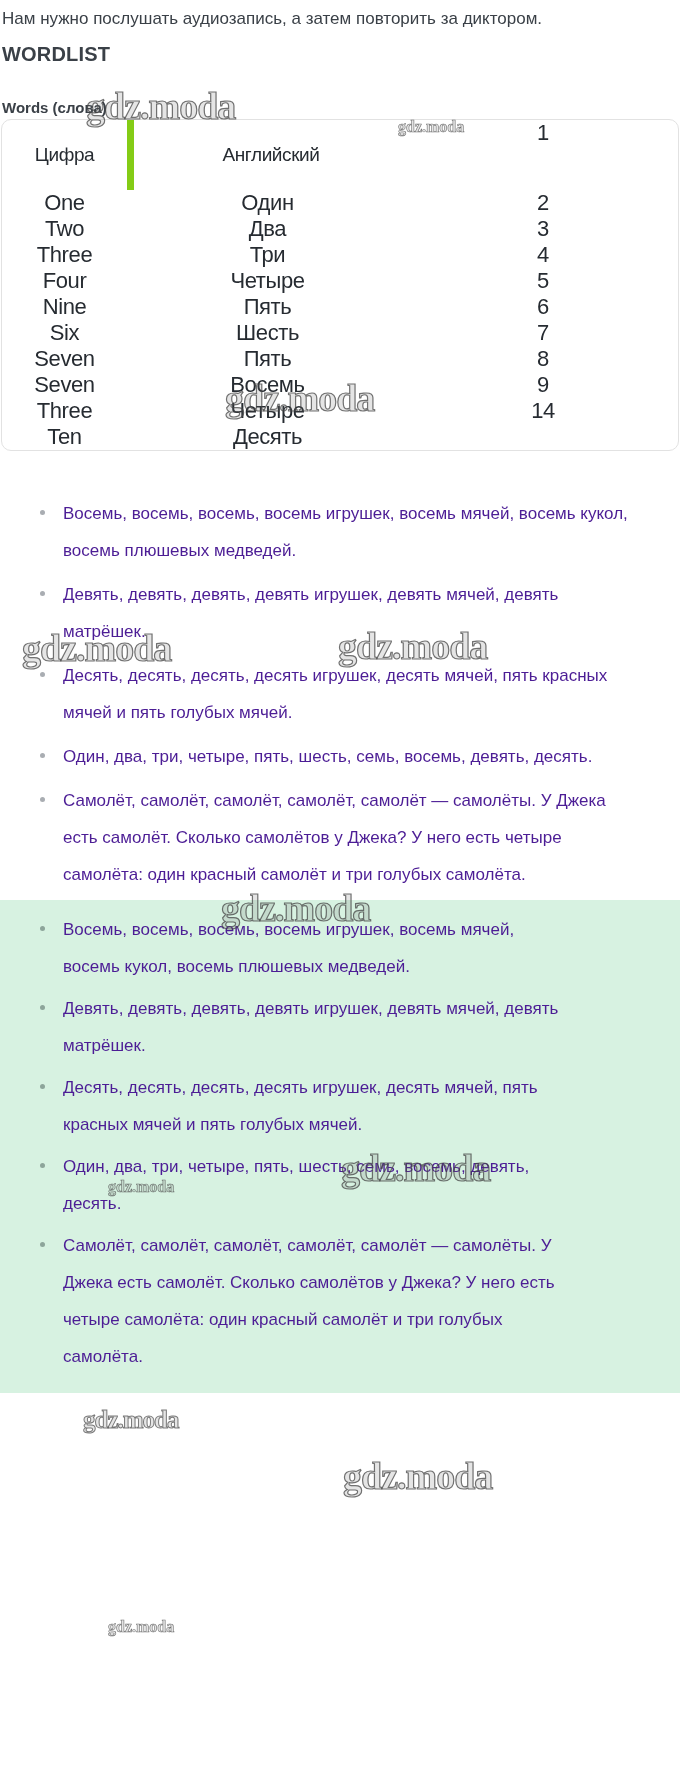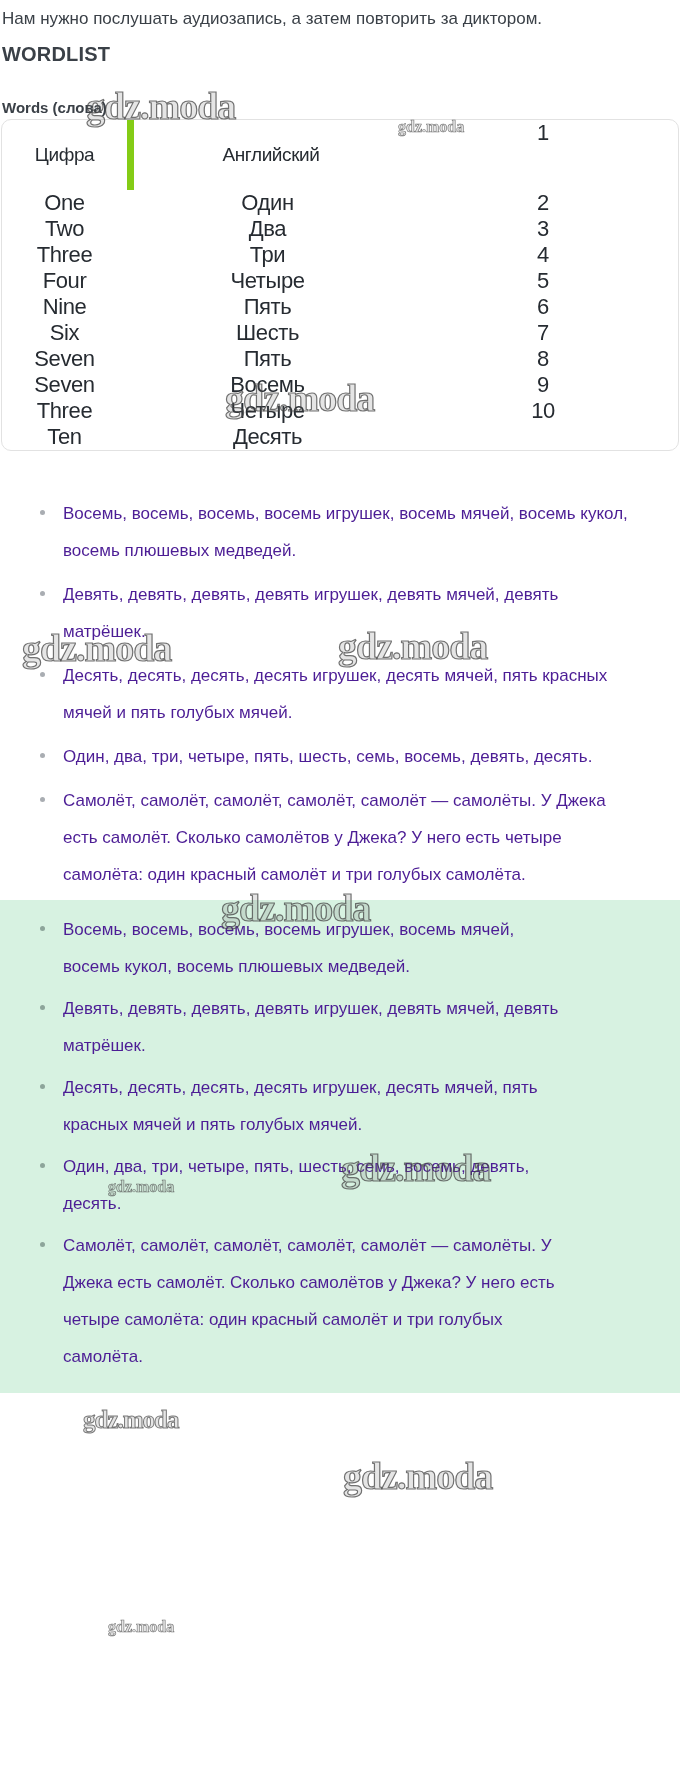--- a/index.html
+++ b/index.html
@@ -82,21 +82,21 @@
     <div class="td">Пять</div>
   
     <div class="td">8</div>
     <div class="td">Seven</div>
     <div class="td">Восемь</div>
   
     <div class="td">9</div>
     <div class="td">Three</div>
     <div class="td">Четыре</div>
   
-    <div class="td">10</div>
+    <div class="td">14</div>
     <div class="td">Ten</div>
     <div class="td">Десять</div>
   </div>
   </div>
 
   <ul class="blist">
     <li>Восемь, восемь, восемь, восемь игрушек, восемь мячей, восемь кукол, восемь плюшевых медведей.</li>
 
     <li>Девять, девять, девять, девять игрушек, девять мячей, девять матрёшек.</li>
 

